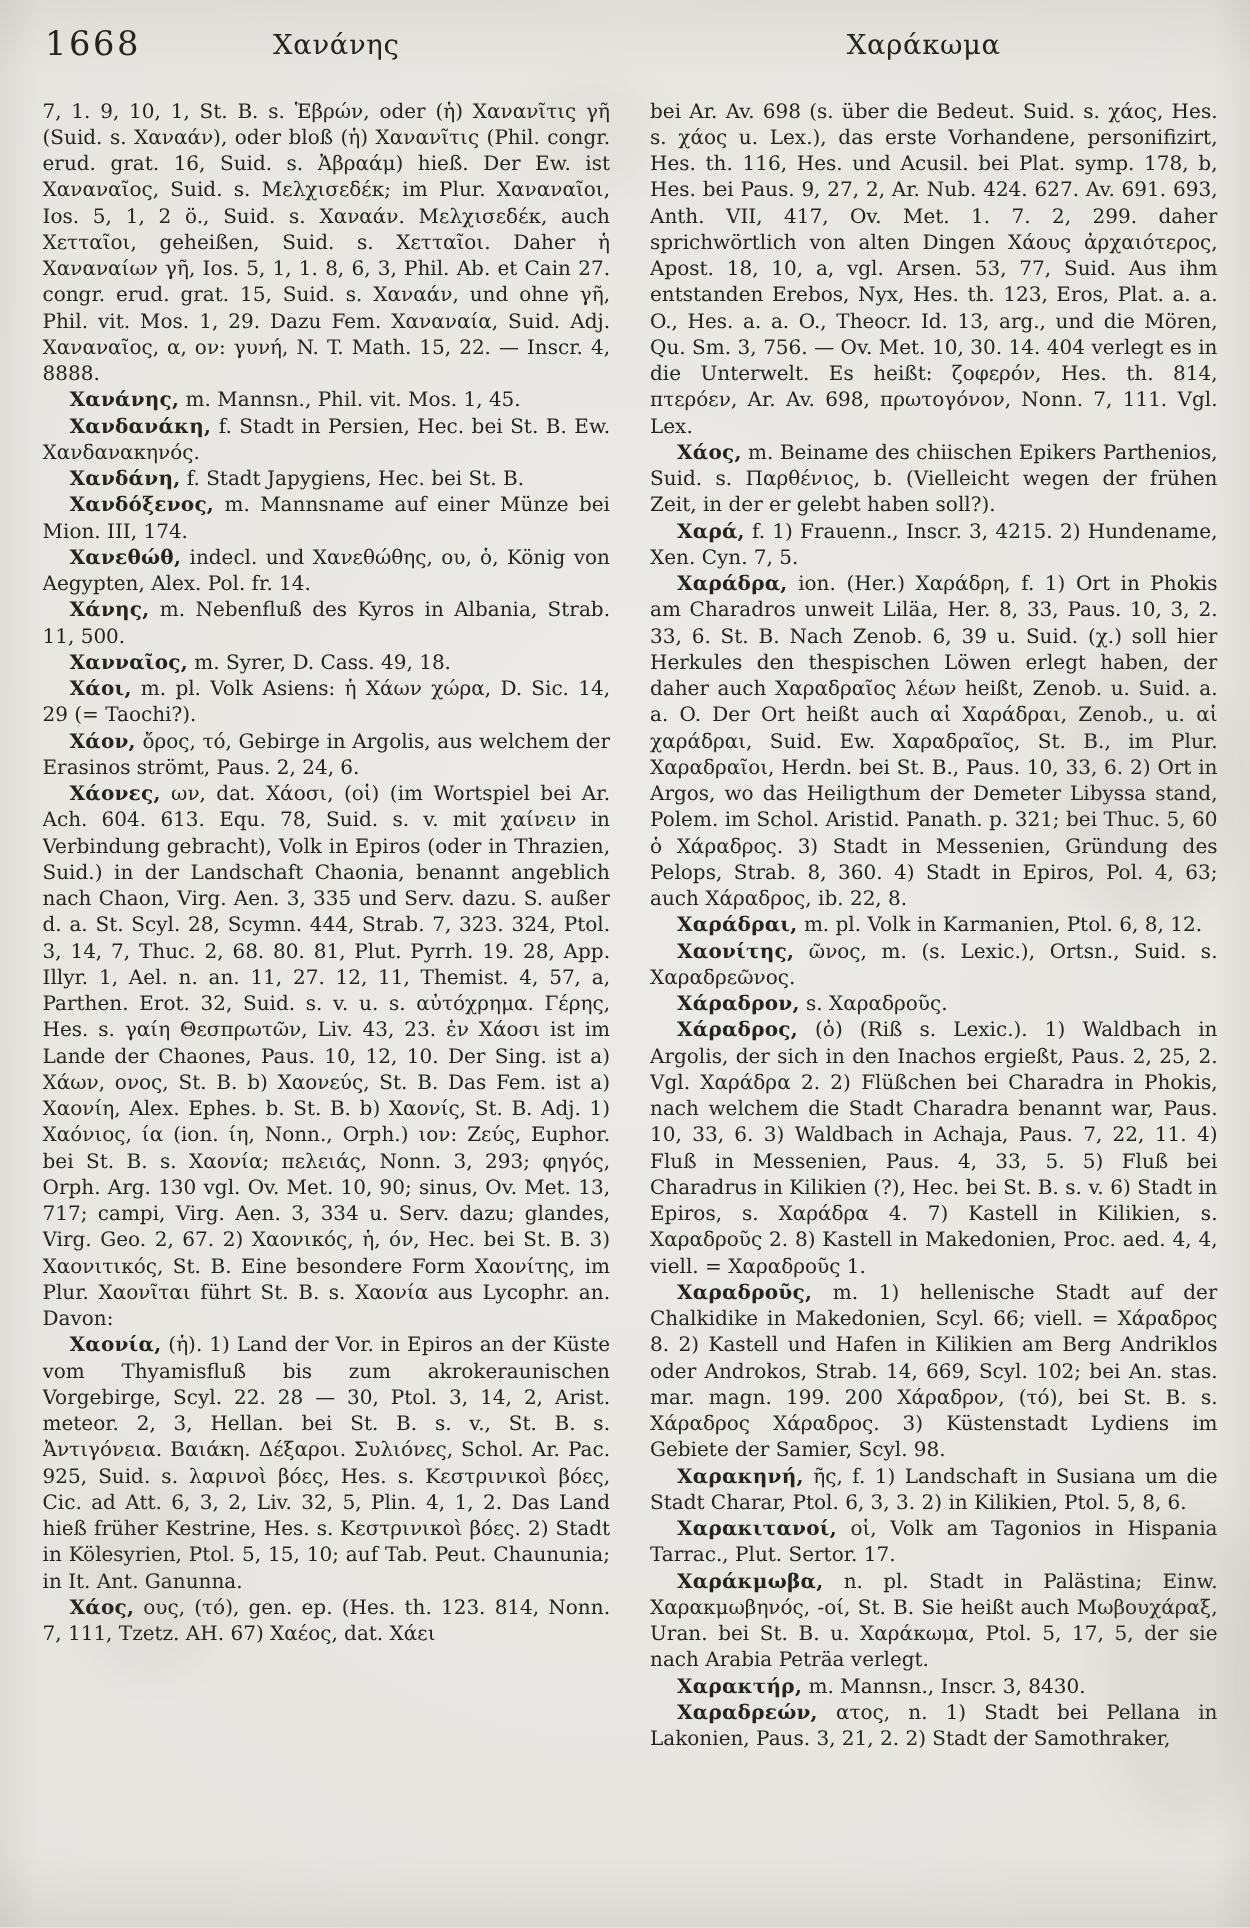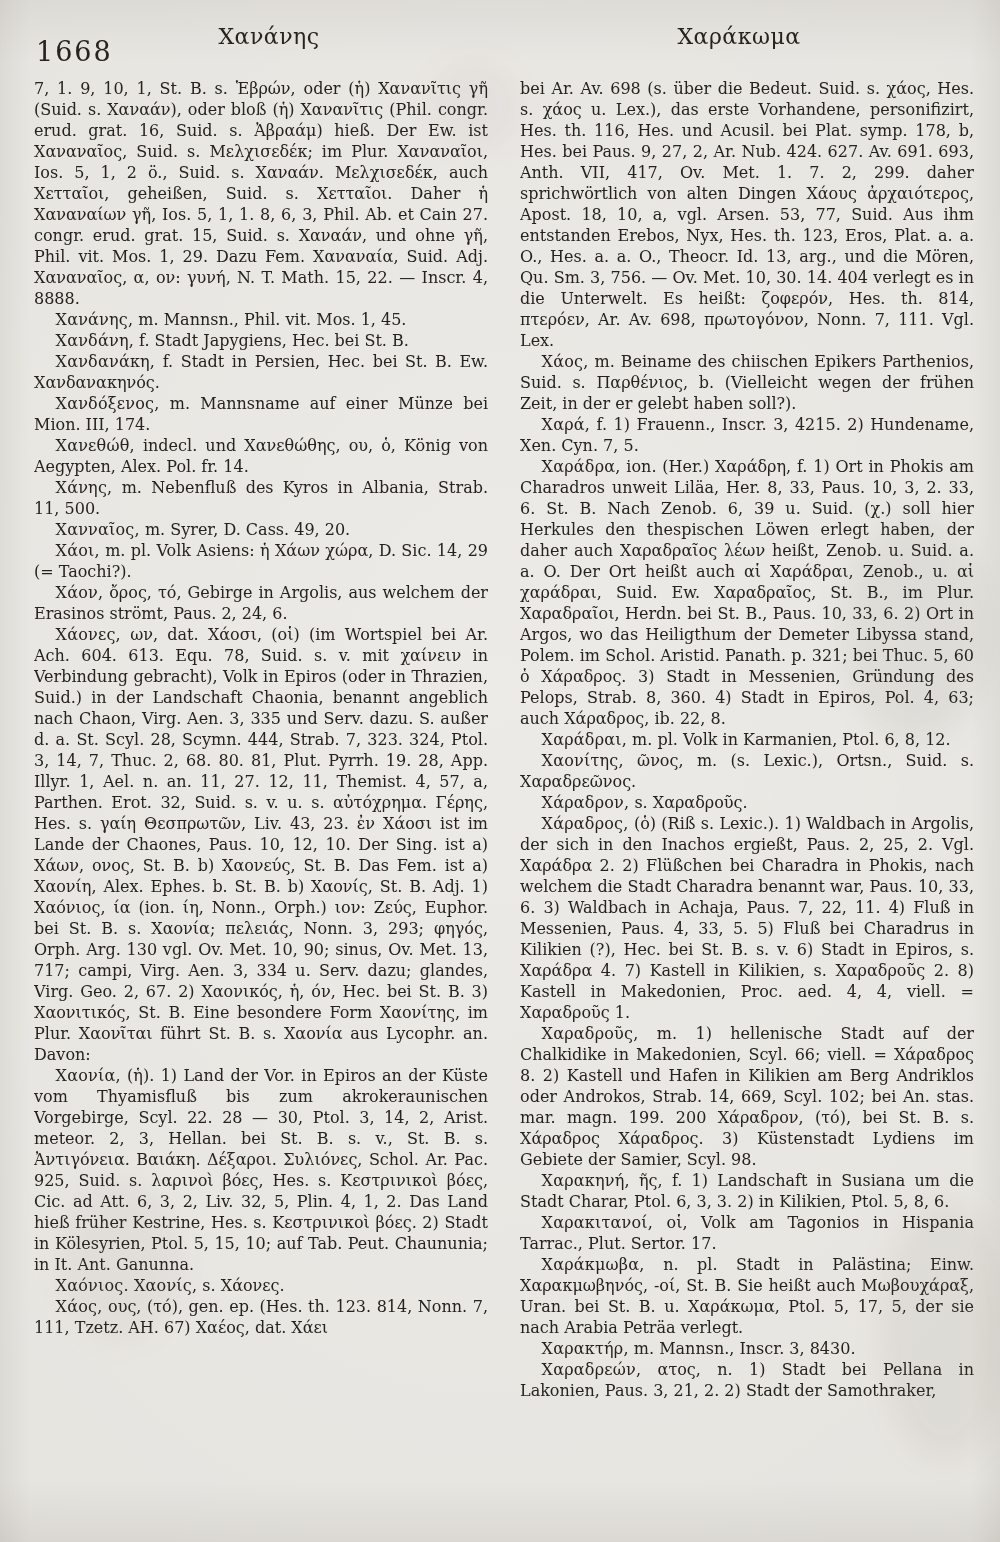--- a/index.html
+++ b/index.html
@@ -30,21 +30,21 @@
   .a3{left:880px;top:1200px;width:130px;height:260px;background:rgba(110,100,85,0.08);}
   .a4{left:430px;top:60px;width:90px;height:90px;background:rgba(90,85,75,0.04);}
 
   header{
     position:relative;
     height:58px;
   }
   .halves{display:flex;}
   .half{flex:1 1 0;position:relative;text-align:center;}
   .pageno{
-    position:absolute;left:2px;top:16px;
+    position:absolute;left:2px;top:0;
     font-size:27px;letter-spacing:2px;
     font-weight:400;
   }
   .headword{
     font-size:22px;line-height:34px;
     letter-spacing:0.5px;
     margin-top:32px;
   }
   .columns{
     display:flex;
@@ -59,21 +59,21 @@
     line-height:21px;
     hyphens:none;
     overflow:hidden;
   }
   .col p{
     margin:0;
     text-indent:1.35em;
   }
   .col p.cont{text-indent:0;}
   .col b.lead{
-    font-weight:400;
+    font-weight:700;
     letter-spacing:0.2px;
   }
 </style>
 </head>
 <body>
 
 <div class="page">
 
   <span class="artifact a1"></span>
   <span class="artifact a2"></span>
@@ -89,31 +89,30 @@
       <div class="half">
         <span class="headword">Χαράκωμα</span>
       </div>
     </div>
   </header>
 
   <div class="columns">
     <div class="col">
         <p class="cont"><span>7, 1. 9, 10, 1, St. B. s. Ἑβρών, oder (ἡ) Χανανῖτις γῆ (Suid. s. Χαναάν), oder bloß (ἡ) Χανανῖτις (Phil. congr. erud. grat. 16, Suid. s. Ἀβραάμ) hieß. Der Ew. ist Χαναναῖος, Suid. s. Μελχισεδέκ; im Plur. Χαναναῖοι, Ios. 5, 1, 2 ö., Suid. s. Χαναάν. Μελχισεδέκ, auch Χετταῖοι, geheißen, Suid. s. Χετταῖοι. Daher ἡ Χαναναίων γῆ, Ios. 5, 1, 1. 8, 6, 3, Phil. Ab. et Cain 27. congr. erud. grat. 15, Suid. s. Χαναάν, und ohne γῆ, Phil. vit. Mos. 1, 29. Dazu Fem. Χαναναία, Suid. Adj. Χαναναῖος, α, ον: γυνή, N. T. Math. 15, 22. — Inscr. 4, 8888.</span></p>
         <p><b class="lead">Χανάνης,</b><span> m. Mannsn., Phil. vit. Mos. 1, 45.</span></p>
+        <p><b class="lead">Χανδανάκη,</b><span> f. Stadt in Persien, Hec. bei St. B. Ew. Χανδανακηνός.</span></p>
         <p><b class="lead">Χανδάνη,</b><span> f. Stadt Japygiens, Hec. bei St. B.</span></p>
-        <p><b class="lead">Χανδανάκη,</b><span> f. Stadt in Persien, Hec. bei St. B. Ew. Χανδανακηνός.</span></p>
         <p><b class="lead">Χανδόξενος,</b><span> m. Mannsname auf einer Münze bei Mion. III, 174.</span></p>
         <p><b class="lead">Χανεθώθ,</b><span> indecl. und Χανεθώθης, ου, ὁ, König von Aegypten, Alex. Pol. fr. 14.</span></p>
         <p><b class="lead">Χάνης,</b><span> m. Nebenfluß des Kyros in Albania, Strab. 11, 500.</span></p>
-        <p><b class="lead">Χανναῖος,</b><span> m. Syrer, D. Cass. 49, 20.</span></p>
+        <p><b class="lead">Χανναῖος,</b><span> m. Syrer, D. Cass. 49, 18.</span></p>
         <p><b class="lead">Χάοι,</b><span> m. pl. Volk Asiens: ἡ Χάων χώρα, D. Sic. 14, 29 (= Taochi?).</span></p>
         <p><b class="lead">Χάον,</b><span> ὄρος, τό, Gebirge in Argolis, aus welchem der Erasinos strömt, Paus. 2, 24, 6.</span></p>
         <p><b class="lead">Χάονες,</b><span> ων, dat. Χάοσι, (οἱ) (im Wortspiel bei Ar. Ach. 604. 613. Equ. 78, Suid. s. v. mit χαίνειν in Verbindung gebracht), Volk in Epiros (oder in Thrazien, Suid.) in der Landschaft Chaonia, benannt angeblich nach Chaon, Virg. Aen. 3, 335 und Serv. dazu. S. außer d. a. St. Scyl. 28, Scymn. 444, Strab. 7, 323. 324, Ptol. 3, 14, 7, Thuc. 2, 68. 80. 81, Plut. Pyrrh. 19. 28, App. Illyr. 1, Ael. n. an. 11, 27. 12, 11, Themist. 4, 57, a, Parthen. Erot. 32, Suid. s. v. u. s. αὐτόχρημα. Γέρης, Hes. s. γαίη Θεσπρωτῶν, Liv. 43, 23. ἐν Χάοσι ist im Lande der Chaones, Paus. 10, 12, 10. Der Sing. ist a) Χάων, ονος, St. B. b) Χαονεύς, St. B. Das Fem. ist a) Χαονίη, Alex. Ephes. b. St. B. b) Χαονίς, St. B. Adj. 1) Χαόνιος, ία (ion. ίη, Nonn., Orph.) ιον: Ζεύς, Euphor. bei St. B. s. Χαονία; πελειάς, Nonn. 3, 293; φηγός, Orph. Arg. 130 vgl. Ov. Met. 10, 90; sinus, Ov. Met. 13, 717; campi, Virg. Aen. 3, 334 u. Serv. dazu; glandes, Virg. Geo. 2, 67. 2) Χαονικός, ἡ, όν, Hec. bei St. B. 3) Χαονιτικός, St. B. Eine besondere Form Χαονίτης, im Plur. Χαονῖται führt St. B. s. Χαονία aus Lycophr. an. Davon:</span></p>
         <p><b class="lead">Χαονία,</b><span> (ἡ). 1) Land der Vor. in Epiros an der Küste vom Thyamisfluß bis zum akrokeraunischen Vorgebirge, Scyl. 22. 28 — 30, Ptol. 3, 14, 2, Arist. meteor. 2, 3, Hellan. bei St. B. s. v., St. B. s. Ἀντιγόνεια. Βαιάκη. Δέξαροι. Συλιόνες, Schol. Ar. Pac. 925, Suid. s. λαρινοὶ βόες, Hes. s. Κεστρινικοὶ βόες, Cic. ad Att. 6, 3, 2, Liv. 32, 5, Plin. 4, 1, 2. Das Land hieß früher Kestrine, Hes. s. Κεστρινικοὶ βόες. 2) Stadt in Kölesyrien, Ptol. 5, 15, 10; auf Tab. Peut. Chaununia; in It. Ant. Ganunna.</span></p>
-        <p><b class="lead">Χαόνιος. Χαονίς,</b><span> s. Χάονες.</span></p>
         <p><b class="lead">Χάος,</b><span> ους, (τό), gen. ep. (Hes. th. 123. 814, Nonn. 7, 111, Tzetz. AH. 67) Χαέος, dat. Χάει</span></p>
       </div>
     <div class="col">
         <p class="cont"><span>bei Ar. Av. 698 (s. über die Bedeut. Suid. s. χάος, Hes. s. χάος u. Lex.), das erste Vorhandene, personifizirt, Hes. th. 116, Hes. und Acusil. bei Plat. symp. 178, b, Hes. bei Paus. 9, 27, 2, Ar. Nub. 424. 627. Av. 691. 693, Anth. VII, 417, Ov. Met. 1. 7. 2, 299. daher sprichwörtlich von alten Dingen Χάους ἀρχαιότερος, Apost. 18, 10, a, vgl. Arsen. 53, 77, Suid. Aus ihm entstanden Erebos, Nyx, Hes. th. 123, Eros, Plat. a. a. O., Hes. a. a. O., Theocr. Id. 13, arg., und die Mören, Qu. Sm. 3, 756. — Ov. Met. 10, 30. 14. 404 verlegt es in die Unterwelt. Es heißt: ζοφερόν, Hes. th. 814, πτερόεν, Ar. Av. 698, πρωτογόνον, Nonn. 7, 111. Vgl. Lex.</span></p>
         <p><b class="lead">Χάος,</b><span> m. Beiname des chiischen Epikers Parthenios, Suid. s. Παρθένιος, b. (Vielleicht wegen der frühen Zeit, in der er gelebt haben soll?).</span></p>
         <p><b class="lead">Χαρά,</b><span> f. 1) Frauenn., Inscr. 3, 4215. 2) Hundename, Xen. Cyn. 7, 5.</span></p>
         <p><b class="lead">Χαράδρα,</b><span> ion. (Her.) Χαράδρη, f. 1) Ort in Phokis am Charadros unweit Liläa, Her. 8, 33, Paus. 10, 3, 2. 33, 6. St. B. Nach Zenob. 6, 39 u. Suid. (χ.) soll hier Herkules den thespischen Löwen erlegt haben, der daher auch Χαραδραῖος λέων heißt, Zenob. u. Suid. a. a. O. Der Ort heißt auch αἱ Χαράδραι, Zenob., u. αἱ χαράδραι, Suid. Ew. Χαραδραῖος, St. B., im Plur. Χαραδραῖοι, Herdn. bei St. B., Paus. 10, 33, 6. 2) Ort in Argos, wo das Heiligthum der Demeter Libyssa stand, Polem. im Schol. Aristid. Panath. p. 321; bei Thuc. 5, 60 ὁ Χάραδρος. 3) Stadt in Messenien, Gründung des Pelops, Strab. 8, 360. 4) Stadt in Epiros, Pol. 4, 63; auch Χάραδρος, ib. 22, 8.</span></p>
         <p><b class="lead">Χαράδραι,</b><span> m. pl. Volk in Karmanien, Ptol. 6, 8, 12.</span></p>
         <p><b class="lead">Χαονίτης,</b><span> ῶνος, m. (s. Lexic.), Ortsn., Suid. s. Χαραδρεῶνος.</span></p>
         <p><b class="lead">Χάραδρον,</b><span> s. Χαραδροῦς.</span></p>

